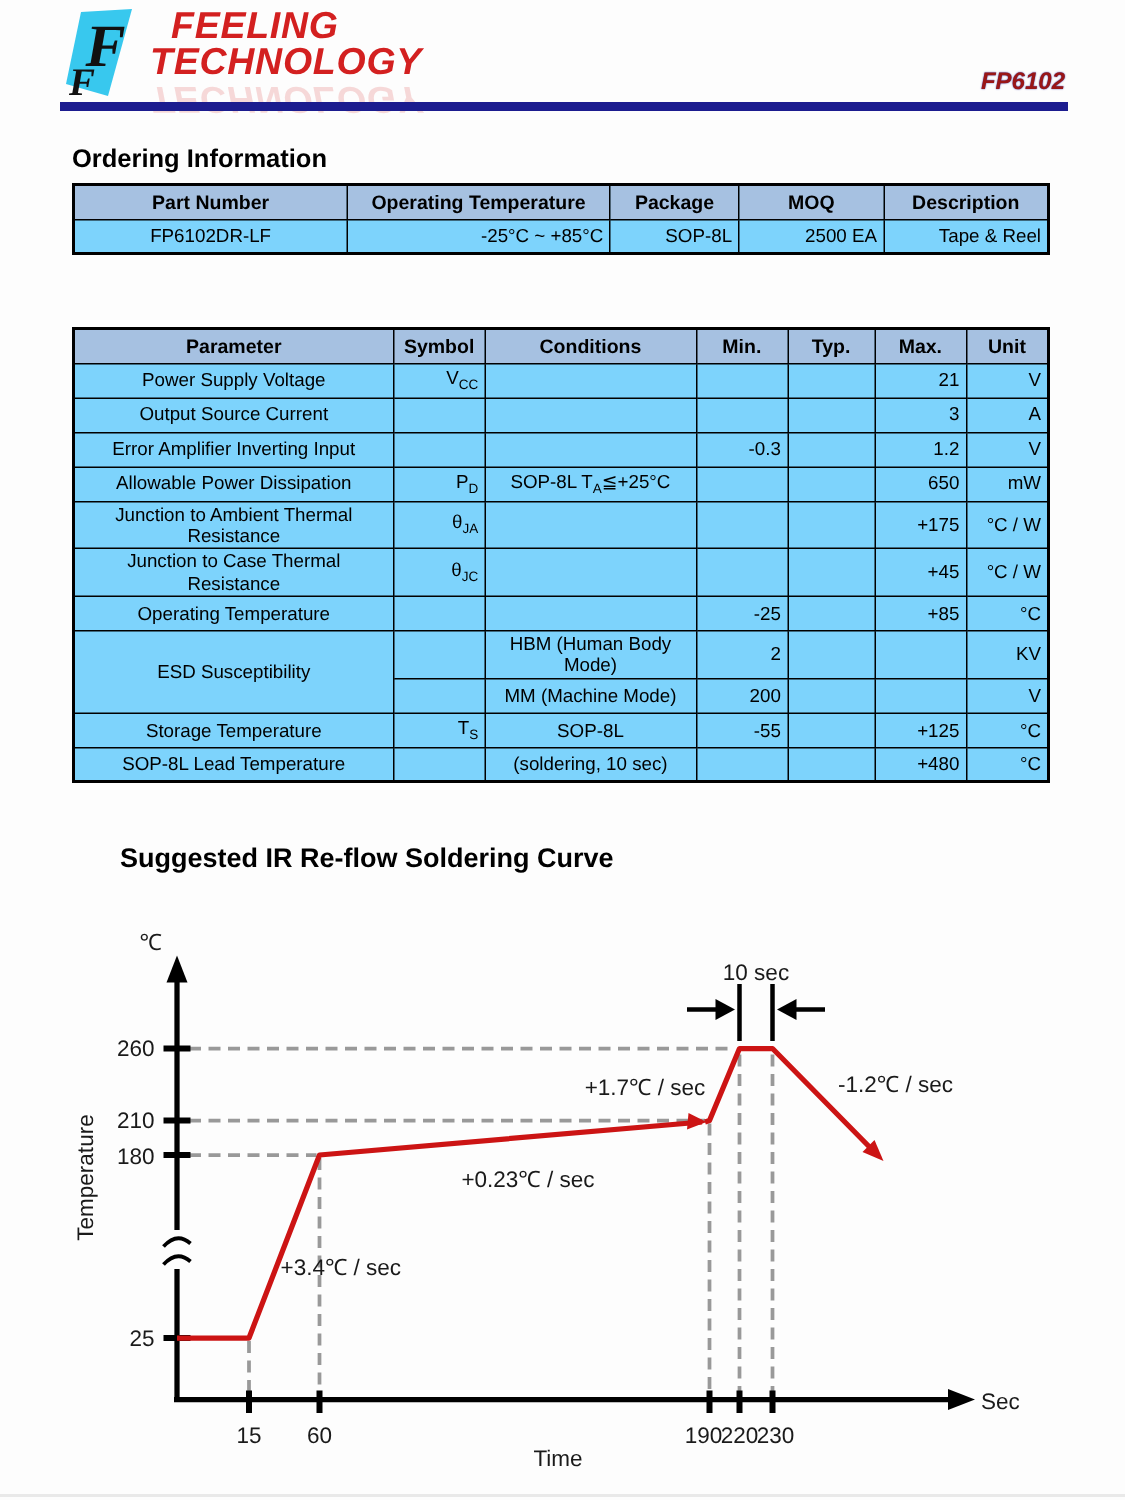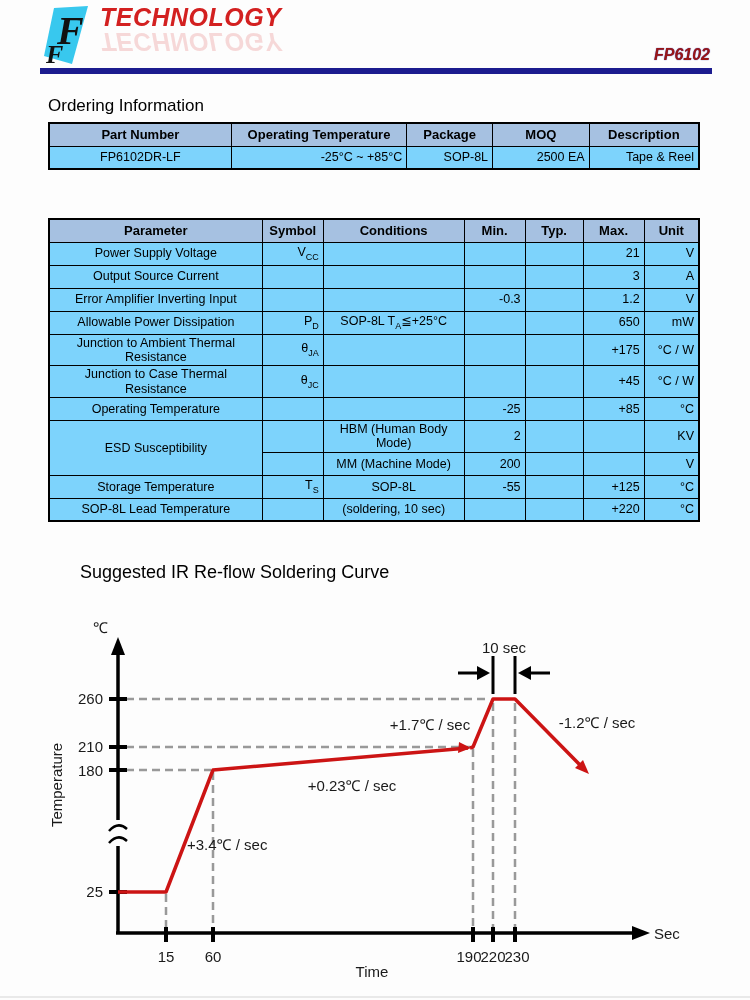--- a/index.html
+++ b/index.html
@@ -20,21 +20,21 @@
     font-size:25px; transform:scaleY(-1); opacity:.16; margin-top:-3px;
   }
   .part-no {
     position:absolute; top:46px; right:40px;
     font-size:16px; font-weight:bold; font-style:italic; color:#9a1616;
     text-shadow:0 0 1px #23239a;
   }
   .header-rule { position:absolute; top:68px; left:40px; width:672px; height:6px; background:#1c1c8f; }
 
   
-  .section-title { position:absolute; left:48px; font-weight:normal; color:#000; }
+  .section-title { position:absolute; left:48px; font-weight:bold; color:#000; }
   #ordering-title { top:96px; font-size:17px; }
   #ratings-title  { top:190px; font-size:17px; }
   #curve-title    { top:562px; font-size:18px;margin-left:32px; }
 
   
   table { border-collapse:collapse; position:absolute; left:48px; background:#7dd3fc; }
   table, th, td { border:1px solid #000; }
   table { border-width:2px; }
   th {
     background:#a6c1e1; font-size:13px; font-weight:bold; text-align:center;
@@ -58,20 +58,21 @@
 
 <div class="page">
 
   <div class="logo-row">
     <svg width="54" height="60" viewBox="0 0 54 60">
       <polygon points="12,2 46,0 30,58 2,50" fill="#38c8ee"></polygon>
       <text x="15" y="38" font-size="40" font-weight="bold" font-style="italic" font-family="Liberation Serif, serif" fill="#111">F</text>
       <text x="4" y="57" font-size="26" font-weight="bold" font-style="italic" font-family="Liberation Serif, serif" fill="#111">F</text>
     </svg>
     <div class="brand">
+      <div class="brand-line brand-line1">FEELING</div>
       <div class="brand-line brand-line2">TECHNOLOGY</div>
       <div class="brand-reflection">TECHNOLOGY</div>
     </div>
   </div>
   <div class="part-no">FP6102</div>
   <div class="header-rule"></div>
 
   <div class="section-title" id="ordering-title">Ordering Information</div>
 
   <table id="ordering-table">
@@ -203,21 +204,21 @@
       <td class="c">+125</td>
       <td class="c">°C</td>
     </tr>
 
     <tr>
       <td class="l">SOP-8L Lead Temperature</td>
       <td class="c"><span></span><sub></sub></td>
       <td class="l">(soldering, 10 sec)</td>
       <td class="c"></td>
       <td class="c"></td>
-      <td class="c">+220</td>
+      <td class="c">+480</td>
       <td class="c">°C</td>
     </tr>
   </tbody>
     </table>
 
   <div class="section-title" id="curve-title">Suggested IR Re-flow Soldering Curve</div>
 
   <svg class="chart-svg" width="750" height="395" viewBox="0 600 750 395">
 
     <g stroke="#999999" stroke-width="2.5" stroke-dasharray="8 5">

